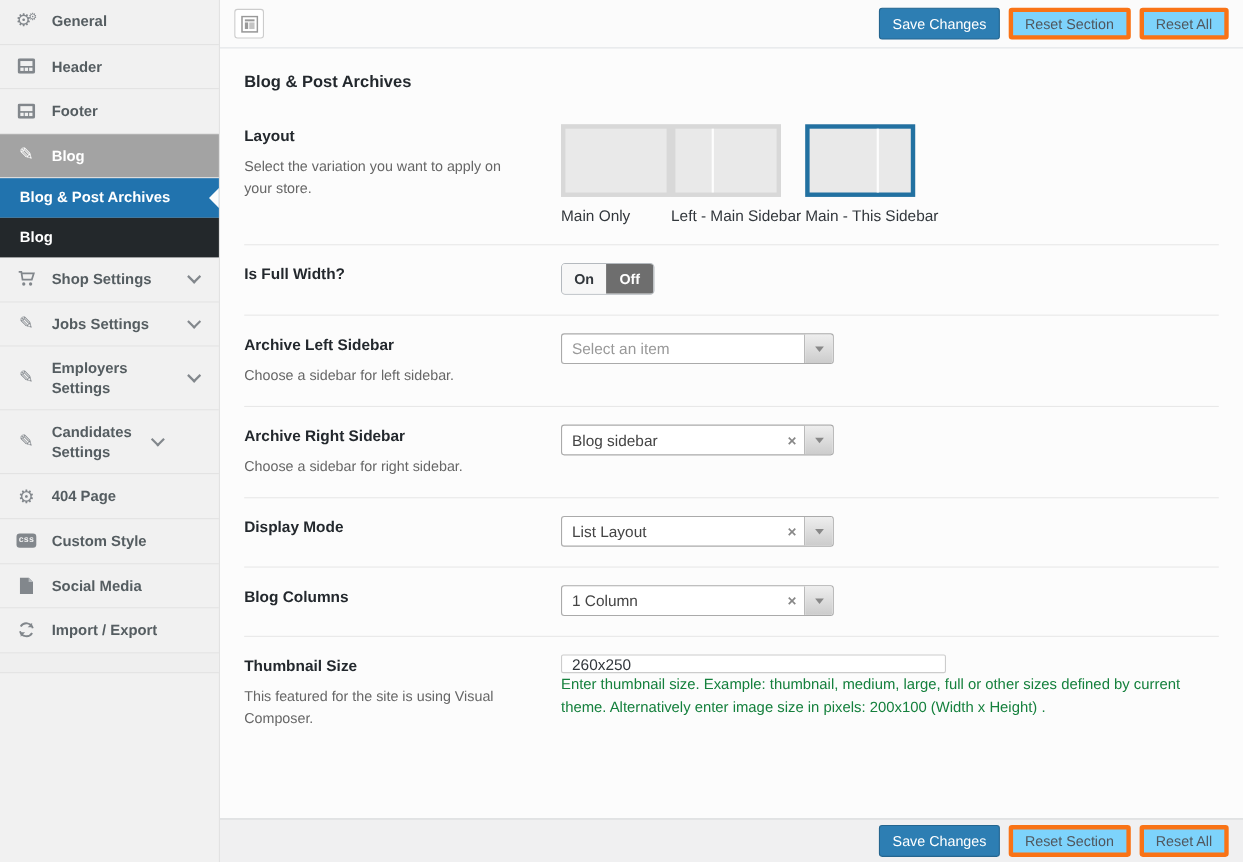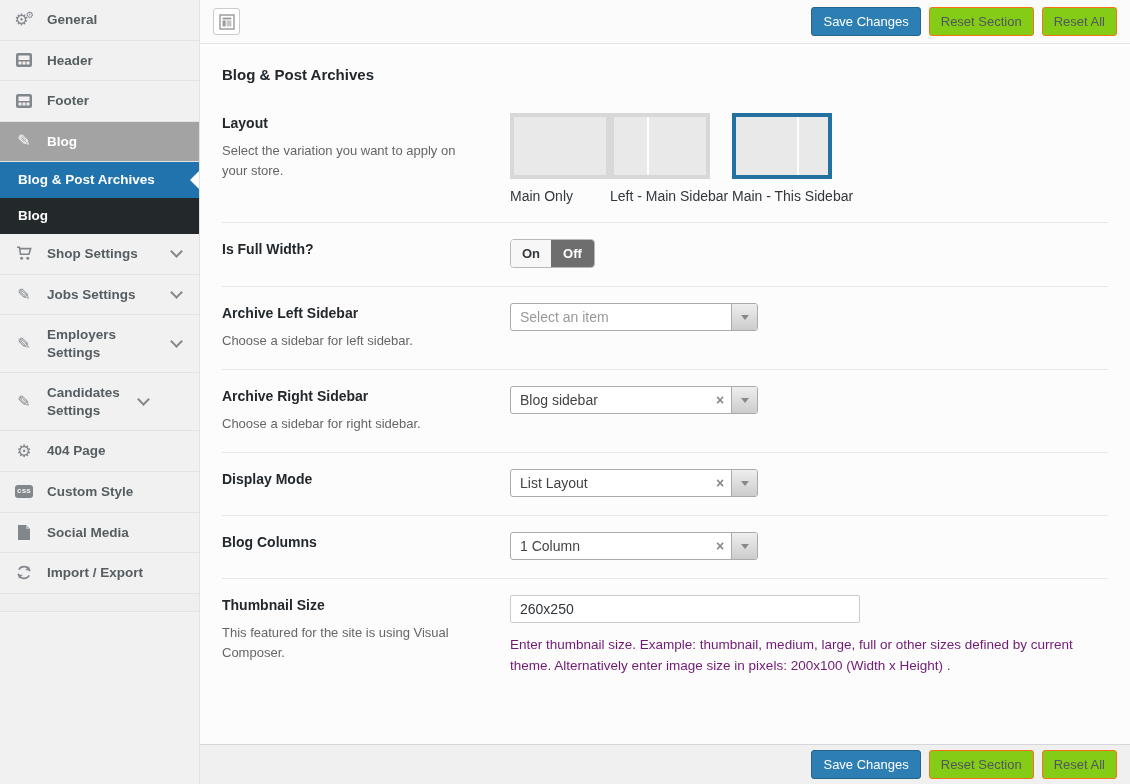--- a/index.html
+++ b/index.html
@@ -59,21 +59,21 @@
   .topbar .spacer { flex:1; }
   .icon-btn {
     width:27px; height:27px; background:#fff; border:1px solid #ccc; border-radius:3px;
     display:flex; align-items:center; justify-content:center; cursor:pointer;
   }
   .btn {
     font-family: inherit; font-size:13px; height:29px; padding:0 11px;
     border-radius:3px; cursor:pointer; margin-left:8px; white-space:nowrap;
   }
   .btn-primary { background:#2d7eb3; border:1px solid #24658f; color:#fff; }
-  .btn-secondary { background:#84cc16; border:1px solid #f97316; color:#50575e; }
+  .btn-secondary { background:#7dd3fc; border:4px solid #f97316; color:#50575e; }
 
   .main { flex:1; overflow:hidden; }
   .page-title { font-size:15px; font-weight:bold; color:#23282d; padding:22px 22px 14px; }
 
   .row { display:flex; margin:0 22px; padding:16px 0 18px; border-bottom:1px solid #e8e8e8;gap:23px; }
   .row:last-child { border-bottom:none; }
   .row-label { width:265px; flex:0 0 265px; padding-right:25px; }
   .row-label h3 { font-size:14px; font-weight:bold; color:#23282d; margin:2px 0 10px; }
   .row-label p { font-size:13px; color:#666; line-height:1.55; }
   .row-field { flex:1; min-width:0; }
@@ -102,24 +102,24 @@
   .sel .sel-text.placeholder { color:#999; }
   .sel .sel-clear { width:22px; text-align:center; color:#888; font-size:14px; font-weight:bold; cursor:pointer; }
   .sel .sel-arrow {
     width:26px; height:26px; border-left:1px solid #aaa; border-radius:0 2px 2px 0;
     background:linear-gradient(#eeeeee, #cccccc);
     display:flex; align-items:center; justify-content:center; cursor:pointer;
   }
   .sel .sel-arrow .tri { width:0; height:0; border-left:4px solid transparent; border-right:4px solid transparent; border-top:5px solid #888; }
 
   .text-input {
-    width:350px; height:28px; border:1px solid #ccc; border-radius:2px; background:#fff;
+    width:350px; height:17px; border:1px solid #ccc; border-radius:2px; background:#fff;
     font-family:inherit; font-size:14px; color:#32373c; padding:0 9px;
   }
-  .help-text { margin-top:12px; font-size:13.5px; color:#701a75; line-height:1.5; max-width:640px; }
+  .help-text { margin-top:0; font-size:13.5px; color:#15803d; line-height:1.5; max-width:640px; }
 
   .bottombar {
     height:40px; flex:0 0 40px; background:#f0f0f1; border-top:1px solid #d5d7da;
     display:flex; align-items:center; justify-content:flex-end; padding:0 13px;
   }
 
   svg { display:block; }
 </style>
 </head>
 <body>

